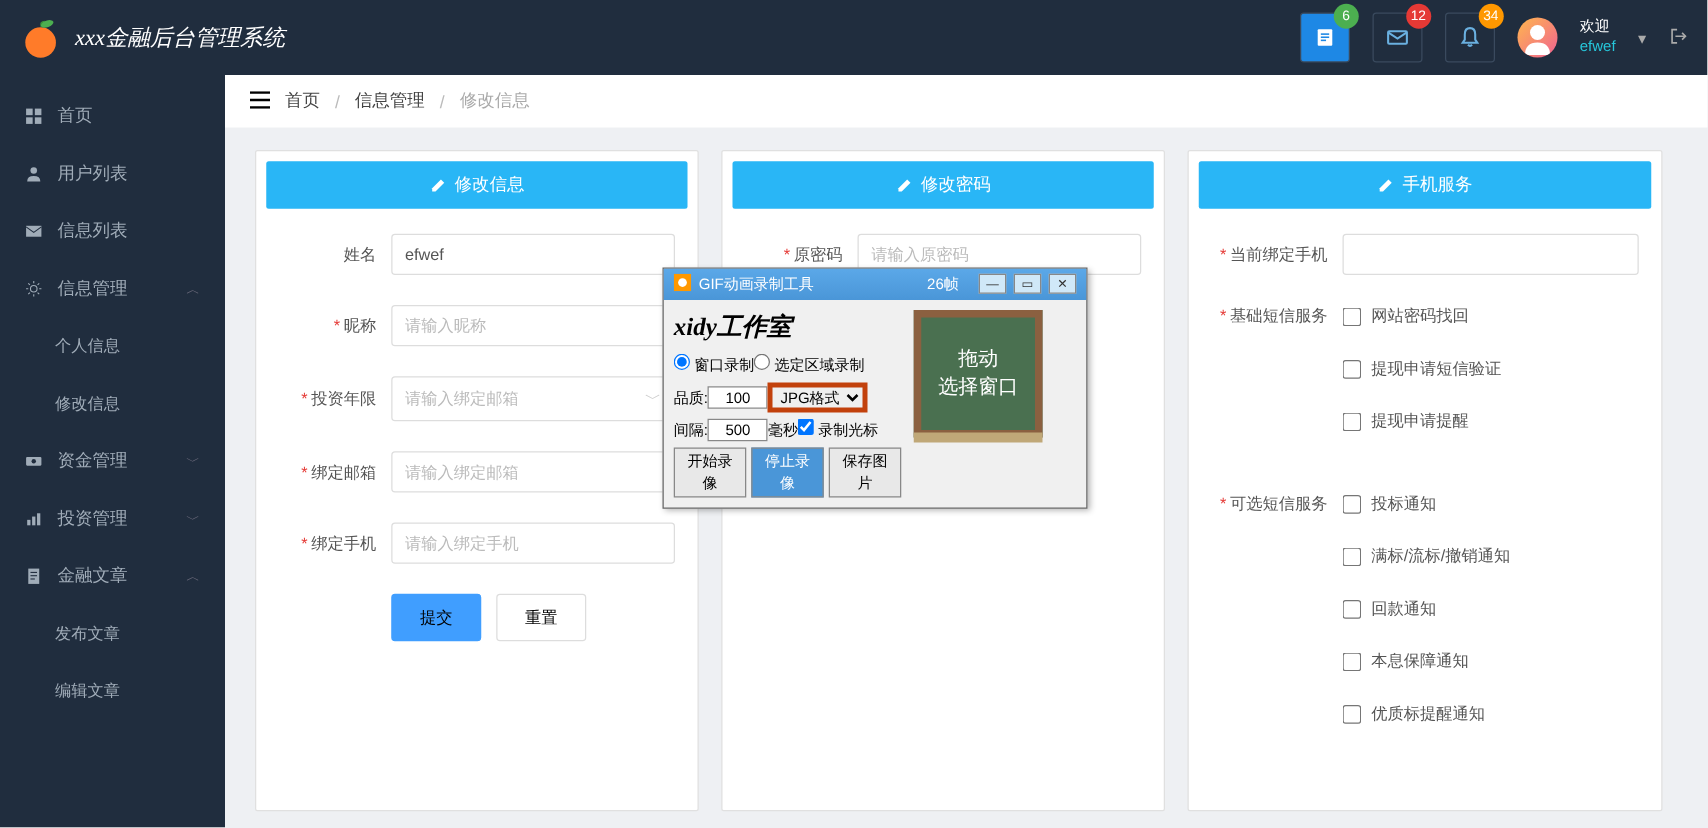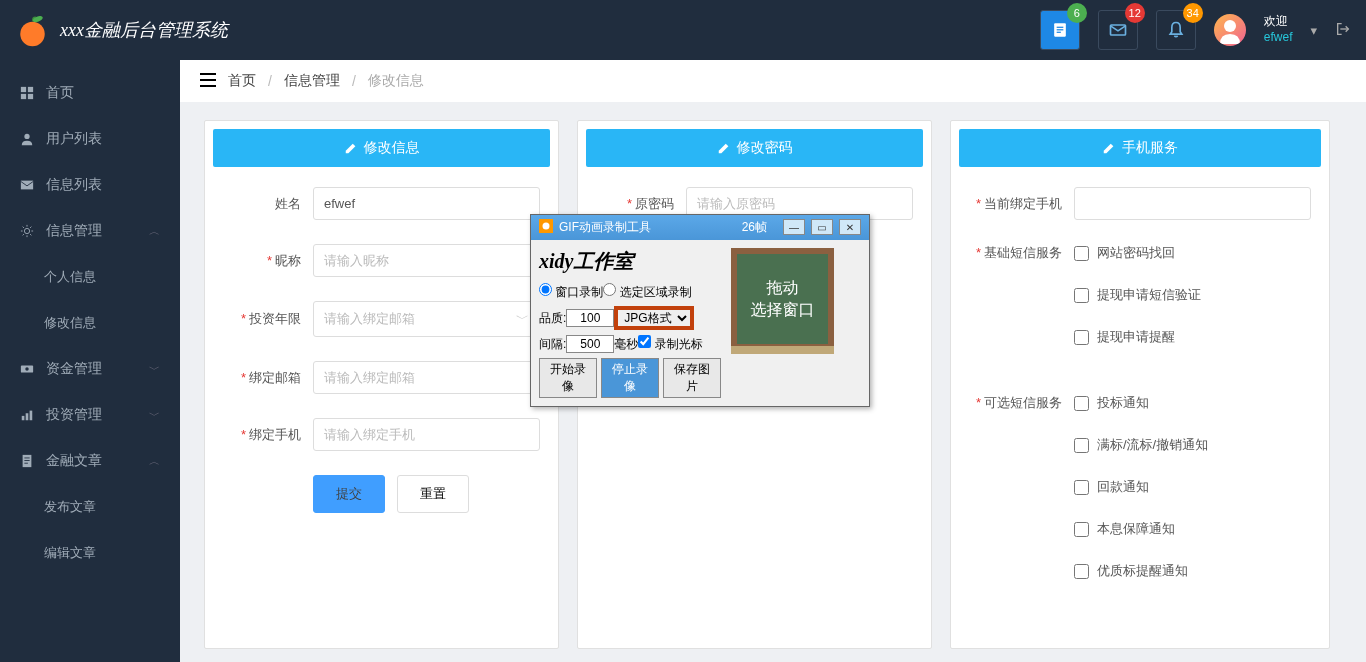--- a/index.html
+++ b/index.html
@@ -49,21 +49,21 @@
     .panel-body { padding: 12px 18px 20px; }
     
     .form-row { display: flex; align-items: center; margin-bottom: 24px; }
     .form-label { width: 90px; text-align: right; padding-right: 12px; color: #555; font-size: 13px; }
     .form-label .req { color: #e53935; margin-right: 3px; }
     .form-input { flex: 1; border: 1px solid #ddd; border-radius: 3px; padding: 8px 10px; font-size: 13px; color: #555; min-width: 0; }
     .form-input::placeholder { color: #bbb; }
     .form-select { flex: 1; border: 1px solid #ddd; border-radius: 3px; padding: 8px 10px; font-size: 13px; color: #bbb; position: relative; display: flex; align-items: center; justify-content: space-between; cursor: pointer; }
     .form-actions { display: flex; gap: 12px; padding-left: 90px; }
     .btn { padding: 9px 22px; border-radius: 3px; border: 1px solid #ddd; background: #fff; cursor: pointer; font-size: 13px; }
-    .btn.primary { background: #409eff; border-color: #409eff; color: #404040; }
+    .btn.primary { background: #409eff; border-color: #409eff; color: #000000; }
     
     .checkbox-group { flex: 1; }
     .checkbox-row { display: flex; align-items: center; gap: 8px; margin-bottom: 24px; color: #555; }
     .checkbox-row input { width: 15px; height: 15px; cursor: pointer; }
     
     
     .gif-tool { position: absolute; left: 530px; top: 214px; width: 340px; background: #f0f0f0; border: 1px solid #666; box-shadow: 2px 2px 5px rgba(0,0,0,0.3); font-size: 12px; }
     .gif-title { background: linear-gradient(#5ba8e8, #4a96d8); padding: 4px 8px; display: flex; align-items: flex-start; color: #fff; gap: 6px; }
     .gif-title .ttl { flex: 1; }
     .gif-title .frames { margin-right: 10px; }

